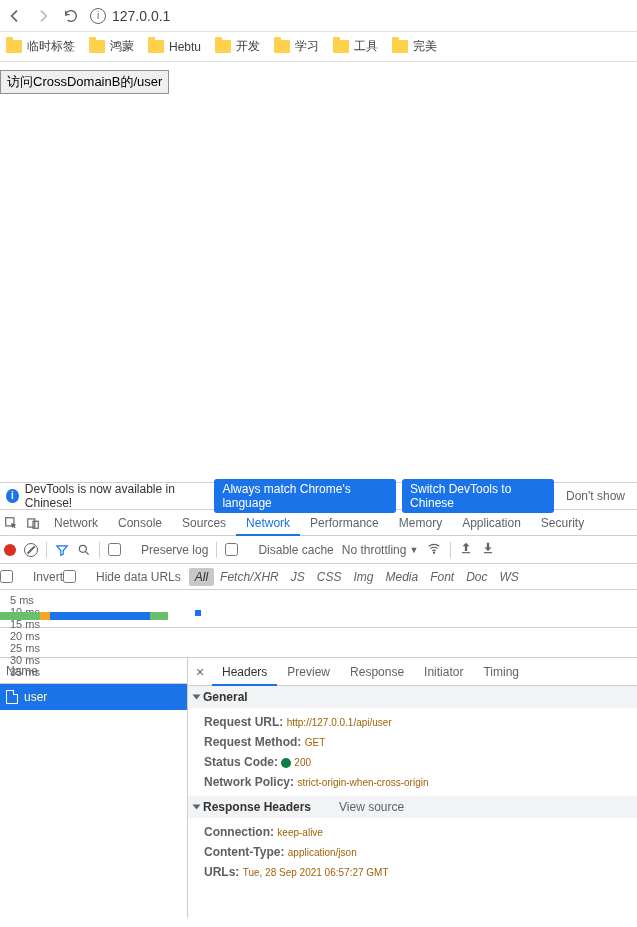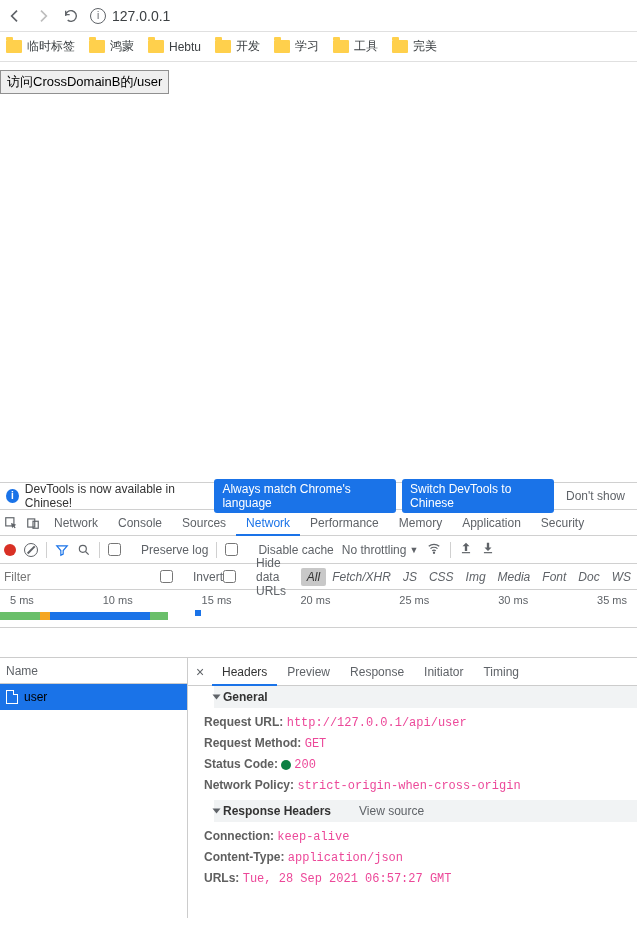--- a/index.html
+++ b/index.html
@@ -50,51 +50,51 @@
 
 .filter-row { display:flex; align-items:center; height:26px; border-bottom:1px solid #d0d0d0; font-size:12px; color:#5f6368; }
 .filter-row input.filter { width:160px; height:20px; border:none; padding:0 4px; color:#999; font-size:12px; outline:none; }
 .filter-row .chk { margin-left:0; }
 .type-tabs { display:flex; align-items:center; gap:0; margin-left:8px; }
 .type-tabs span { padding:0 6px; height:18px; line-height:18px; cursor:pointer;font-style:italic; }
 .type-tabs span.sel { background:#c8c8c8; border-radius:2px; color:#333; }
 
 
 .timeline { height:38px; border-bottom:1px solid #d0d0d0; position:relative; font-size:11px; color:#5f6368; }
-.timeline .ticks { display:flex; justify-content:space-between; padding:4px 10px 0; }
+.timeline .ticks { display:flex; justify-content:space-between; padding:4px 10px 0;flex-direction:column; }
 .timeline .bar { position:absolute; left:0; top:22px; height:8px; display:flex; }
 .timeline .bar div { height:8px; }
 .timeline .s1 { width:40px; background:#6abf6a; }
 .timeline .s2 { width:10px; background:#f5a623; }
 .timeline .s3 { width:100px; background:#1a73e8; }
 .timeline .s4 { width:18px; background:#6abf6a; }
 .timeline .mark { position:absolute; left:195px; top:20px; width:6px; height:6px; background:#1a73e8; }
 
 
 .gap { height:30px; border-bottom:1px solid #ccc; }
 
 
 .panel { display:flex; height:260px; }
 .reqlist { width:188px; border-right:1px solid #ccc; font-size:12px; }
 .reqlist .hdr { height:26px; line-height:26px; padding:0 6px; color:#5f6368; border-bottom:1px solid #ccc; }
-.reqlist .row { height:24px; display:flex; align-items:center; gap:6px; padding:13px 6px; background:#1a73e8; color:#000000;text-align:right; }
+.reqlist .row { height:24px; display:flex; align-items:center; gap:6px; padding:13px 6px; background:#1a73e8; color:#fef9c3;text-align:right; }
 .file-ic { width:12px; height:14px; border:1px solid #fff; position:relative; }
 .file-ic::after { content:""; position:absolute; right:-1px; top:-1px; width:4px; height:4px; background:#1a73e8; border-left:1px solid #fff; border-bottom:1px solid #fff; }
 
 .details { flex:1; font-size:12px; overflow:hidden; }
 .dtabs { display:flex; align-items:center; height:28px; border-bottom:1px solid #ccc; color:#5f6368; }
 .dtabs .close { width:24px; text-align:center; cursor:pointer; font-size:14px; }
 .dtabs .dt { padding:0 10px; height:28px; line-height:28px; cursor:pointer; }
 .dtabs .dt.active { color:#333; border-bottom:2px solid #1a73e8; }
 
-.section-hdr { background:#f1f3f4; height:22px; line-height:22px; padding:0 0; font-weight:bold; color:#333; display:flex; align-items:center; gap:4px;margin-left:26px; }
+.section-hdr { background:#f1f3f4; height:22px; line-height:22px; padding:0 6px; font-weight:bold; color:#333; display:flex; align-items:center; gap:4px; }
 .kv { padding:4px 0 4px 16px; }
 .kv .row { padding:3px 0; }
 .kv b { color:#5f5f5f; font-weight:600; }
-.kv span { color:#ec4899; font-family: Liberation Mono, monospace; font-size:12px; }
+.kv span { color:#a16207; font-family: Liberation Sans, sans-serif; font-size:10px; }
 .green-dot { display:inline-block; width:10px; height:10px; border-radius:50%; background:#0b8043; margin-right:3px; vertical-align:middle; }
 .view-src { font-weight:normal; color:#5f6368; margin-left:24px; cursor:pointer; }
 .tri { display:inline-block; width:0; height:0; border-left:5px solid #5f6368; border-top:4px solid transparent; border-bottom:4px solid transparent; transform:rotate(90deg); }
 </style>
 </head>
 <body>
 
 <div class="navbar">
   <div class="nav-icon">
       <svg width="16" height="16" viewBox="0 0 24 24" fill="none" stroke="#5f6368" stroke-width="2.5">
@@ -221,21 +221,20 @@
         <path d="M12 3l6 6h-4v8h-4v-8H6z"></path>
         <rect x="5" y="19" width="14" height="2"></rect>
       </svg></div>
   <div class="down"><svg width="14" height="14" viewBox="0 0 24 24" fill="#5f6368">
         <path d="M12 17l-6-6h4V3h4v8h4z"></path>
         <rect x="5" y="19" width="14" height="2"></rect>
       </svg></div>
 </div>
 
 <div class="filter-row">
-  <input class="filter" placeholder="Filter" style="">
   <label class="chk">
       <input type="checkbox" style="">
       <span>Invert</span>
     </label>
   <label class="chk">
       <input type="checkbox" style="">
       <span>Hide data URLs</span>
     </label>
   <div class="type-tabs">
       <span class="sel">All</span>

